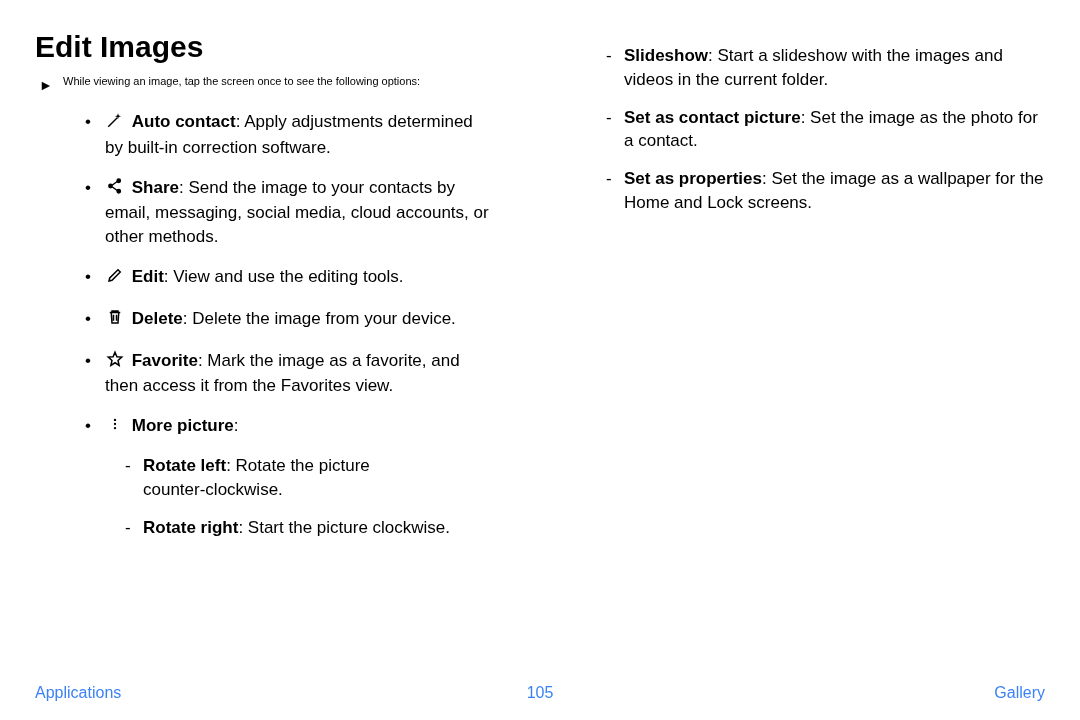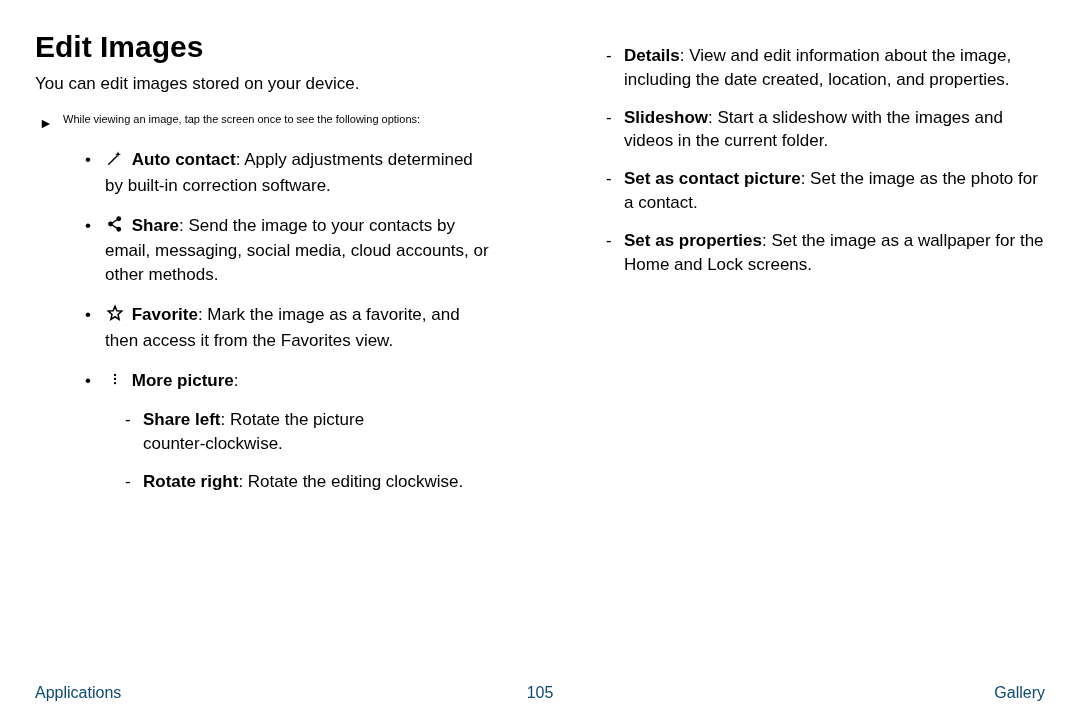--- a/index.html
+++ b/index.html
@@ -93,36 +93,35 @@
     padding-left: 20px;
   }
   .footer {
     position: absolute;
     bottom: 18px;
     left: 35px;
     right: 35px;
     display: flex;
     justify-content: space-between;
     font-size: 16px;
-    color: #0c4a6e;
+    color: #3b82f6;
   }
   .footer .center {
     position: absolute;
     left: 50%;
     transform: translateX(-50%);
     text-align: center;
   }
 </style>
 </head>
 <body>
 
 <div class="columns">
   <div class="col left">
     <h1>Edit Images</h1>
-    <p class="intro">You can edit images stored on your device.</p>
 
     <div class="step">
       <span class="marker">►</span>
       <span class="text">While viewing an image, tap the screen once to see the following options:</span>
     </div>
 
     <ul class="options">
 
       <li>
         <span class="icon">
@@ -139,21 +138,37 @@
           <svg viewBox="0 0 24 24" fill="none" stroke="#000" stroke-width="2">
             <circle cx="6" cy="12" r="2.2" fill="#000"></circle>
               <circle cx="17" cy="5" r="2.2" fill="#000"></circle>
               <circle cx="17" cy="19" r="2.2" fill="#000"></circle>
             <path d="M8 11 L15 6 M8 13 L15 18"></path>
           </svg>
         </span>
         <b>Share</b><span>: Send the image to your contacts by email, messaging, social media, cloud accounts, or other methods.</span>
       </li>
 
-
+      <li>
+        <span class="icon">
+          <svg viewBox="0 0 24 24" fill="none" stroke="#000" stroke-width="2">
+            <path d="M4 20 L8 19 L19 8 L16 5 L5 16 Z"></path>
+          </svg>
+        </span>
+        <b>Edit</b><span>: View and use the editing tools.</span>
+      </li>
+
+      <li>
+        <span class="icon">
+          <svg viewBox="0 0 24 24" fill="none" stroke="#000" stroke-width="2">
+            <path d="M5 6 H19 M8 6 V4 H16 V6 M7 6 L8 20 H16 L17 6 M10 9 V17 M14 9 V17"></path>
+          </svg>
+        </span>
+        <b>Delete</b><span>: Delete the image from your device.</span>
+      </li>
 
       <li>
         <span class="icon">
           <svg viewBox="0 0 24 24" fill="none" stroke="#000" stroke-width="2">
             <path d="M12 3 L14.5 9 L21 9.5 L16 14 L17.5 20.5 L12 17 L6.5 20.5 L8 14 L3 9.5 L9.5 9 Z"></path>
           </svg>
         </span>
         <b>Favorite</b><span>: Mark the image as a favorite, and then access it from the Favorites view.</span>
       </li>
 
@@ -162,36 +177,33 @@
           <svg viewBox="0 0 24 24" fill="#000">
             <circle cx="12" cy="5" r="2"></circle>
               <circle cx="12" cy="12" r="2"></circle>
               <circle cx="12" cy="19" r="2"></circle>
           </svg>
         </span>
         <b>More picture</b><span>:</span>
 
         <ul class="sub">
           <li>
-            <b>Share left</b><span>: Rotate the picture counter‑clockwise.</span>
+            <b>Rotate left</b><span>: Rotate the picture counter‑clockwise.</span>
           </li>
           <li>
-            <b>Rotate right</b><span>: Rotate the editing clockwise.</span>
+            <b>Rotate right</b><span>: Start the picture clockwise.</span>
           </li>
         </ul>
       </li>
 
     </ul>
   </div>
 
   <div class="col right">
     <ul class="sub">
-      <li>
-        <b>Details</b><span>: View and edit information about the image, including the date created, location, and properties.</span>
-      </li>
       <li>
         <b>Slideshow</b><span>: Start a slideshow with the images and videos in the current folder.</span>
       </li>
       <li>
         <b>Set as contact picture</b><span>: Set the image as the photo for a contact.</span>
       </li>
       <li>
         <b>Set as properties</b><span>: Set the image as a wallpaper for the Home and Lock screens.</span>
       </li>
     </ul>

